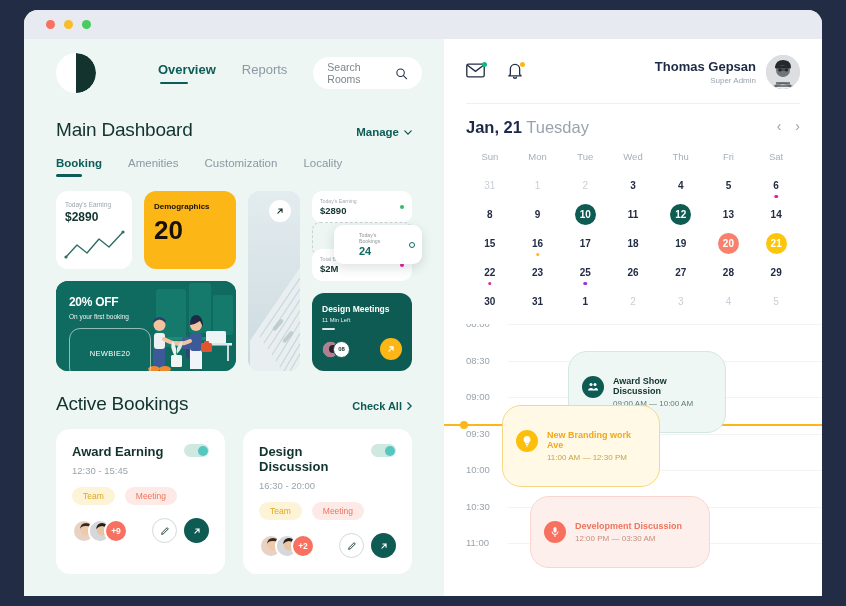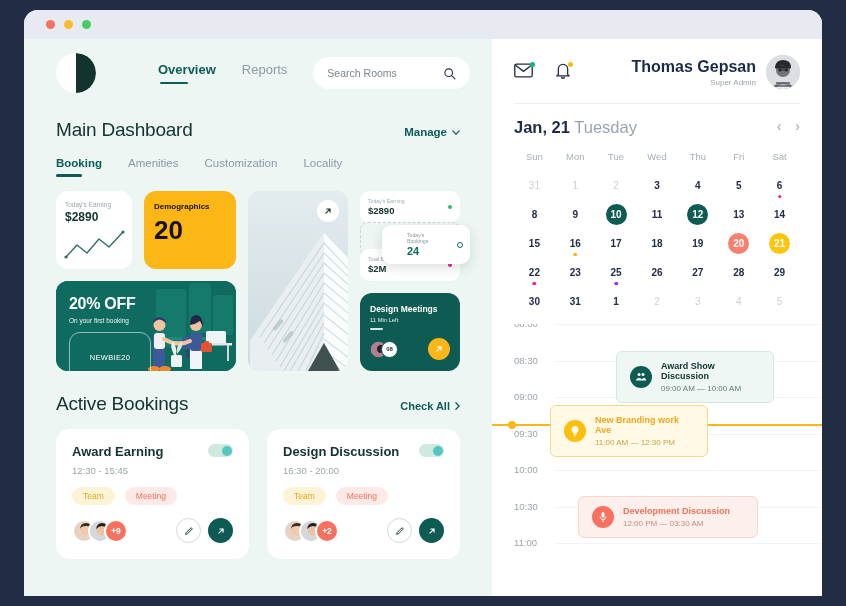--- a/index.html
+++ b/index.html
@@ -27,21 +27,21 @@
   }
   .dot { width: 9px; height: 9px; border-radius: 50%; }
   .dot.red { background: #f8705f; }
   .dot.yellow { background: #f9bc2c; }
   .dot.green { background: #49cc5f; }
 
   .body-row { flex: 1; display: flex; min-height: 0; }
 
   
   .left {
-    width: 468px; background: #edf6f2;
+    width: 420px; background: #edf6f2;
     position: relative; overflow: hidden;
   }
   .topnav {
     height: 68px; display: flex; align-items: center; padding: 0 22px 0 32px;
   }
   .logo {
     width: 40px; height: 40px; border-radius: 50%;
     background: #ffffff; position: relative; overflow: hidden; flex: 0 0 auto;
   }
   .logo::after {
@@ -104,21 +104,21 @@
     padding: 11px 10px; color: #17110a;
   }
   .cd-label { font-size: 8px; font-weight: 700; }
   .cd-val { font-size: 26px; font-weight: 700; margin-top: 6px; line-height: 1; }
 
   .promo {
     width: 180px; height: 90px; border-radius: 12px;
     background: #0f6b5f; position: relative; overflow: hidden; color: #fff;
   }
   .promo-txt { position: absolute; left: 13px; top: 14px; width: 92px; }
-  .promo-h { font-size: 16px; font-weight: 700; letter-spacing: -.3px; }
+  .promo-h { font-size: 12px; font-weight: 700; letter-spacing: -.3px; }
   .promo-s { font-size: 6.5px; margin-top: 4px; opacity: .92; }
   .promo-code {
     margin-top: 8px; border: 1px solid rgba(255,255,255,.55); border-radius: 11px;
     font-size: 7.5px; padding: 20px 0; text-align: center; width: 82px; letter-spacing:.3px;
   }
   .promo-copy { font-size: 4.8px; text-align: center; width: 82px; margin-top: 5px; opacity: .8; letter-spacing:.5px;}
 
   .photo {
     width: 152px; height: 180px; border-radius: 12px; overflow: hidden;
     position: relative; background: #dbe5e8;
@@ -221,21 +221,21 @@
     flex: 1; background: #fff; display: flex; flex-direction: column;
     min-width: 0; position: relative;
   }
   .r-top { padding: 16px 22px 0 22px; }
   .r-head { display: flex; align-items: center; justify-content: space-between; }
   .r-icons { display: flex; gap: 22px; align-items: center; }
   .ic-wrap { position: relative; cursor: pointer; }
   .badge { position: absolute; width: 5px; height: 5px; border-radius: 50%; }
   .user { display: flex; align-items: center; gap: 10px; cursor: pointer; }
   .user-txt { text-align: right; }
-  .u-name { font-size: 16px; font-weight: 700; color: #1e2a45; }
+  .u-name { font-size: 13px; font-weight: 700; color: #1e2a45; }
   .u-role { font-size: 8px; color: #9aa3ad; margin-top: 2px; }
   .u-av { width: 34px; height: 34px; border-radius: 50%; overflow: hidden; background: #d8dadd; }
 
   .divider { height: 1px; background: #eef0f3; margin: 14px 0 0 0; }
 
   .date-row { display: flex; align-items: flex-start; justify-content: space-between; margin-top: 14px; }
   .date-txt { font-size: 16.5px; color: #9aa3ad; }
   .date-txt b { color: #1e2a45; font-weight: 700; }
   .arrows { display: flex; gap: 14px; color: #9aa3ad; }
   .arrows span { cursor: pointer; font-size: 14px; }
@@ -267,22 +267,22 @@
 
   
   .sched { flex: 1; margin-top: 8px; position: relative; overflow: hidden; }
   .slot { position: relative; height: 36.5px; }
   .slot-lab {
     position: absolute; left: 22px; top: -6px; font-size: 9.5px; color: #9aa3ad;
   }
   .slot-line { position: absolute; left: 64px; right: 0; top: 0; height: 1px; background: #f2f3f5; }
 
   .ev {
-    position: absolute; border-radius: 6px; display: flex; align-items: center;
-    gap: 9px; padding: 9px 13px; cursor: pointer; z-index: 5;
+    position: absolute; border-radius: 19px; display: flex; align-items: flex-start;
+    gap: 9px; padding: 24px 13px; cursor: pointer; z-index: 5;
   }
   .ev-ic { width: 22px; height: 22px; border-radius: 50%; display: flex; align-items: center; justify-content: center; flex: 0 0 auto;}
   .ev-t { font-size: 9px; font-weight: 700; }
   .ev-s { font-size: 8px; margin-top: 3px; }
 
   .ev-award { left: 124px; top: 27px; width: 158px; background: #eef7f4; border: 1px solid #d5e7e2; }
   .ev-award .ev-ic { background: #0d5b52; }
   .ev-award .ev-t { color: #12332e; }
   .ev-award .ev-s { color: #5f7b77; }
 

